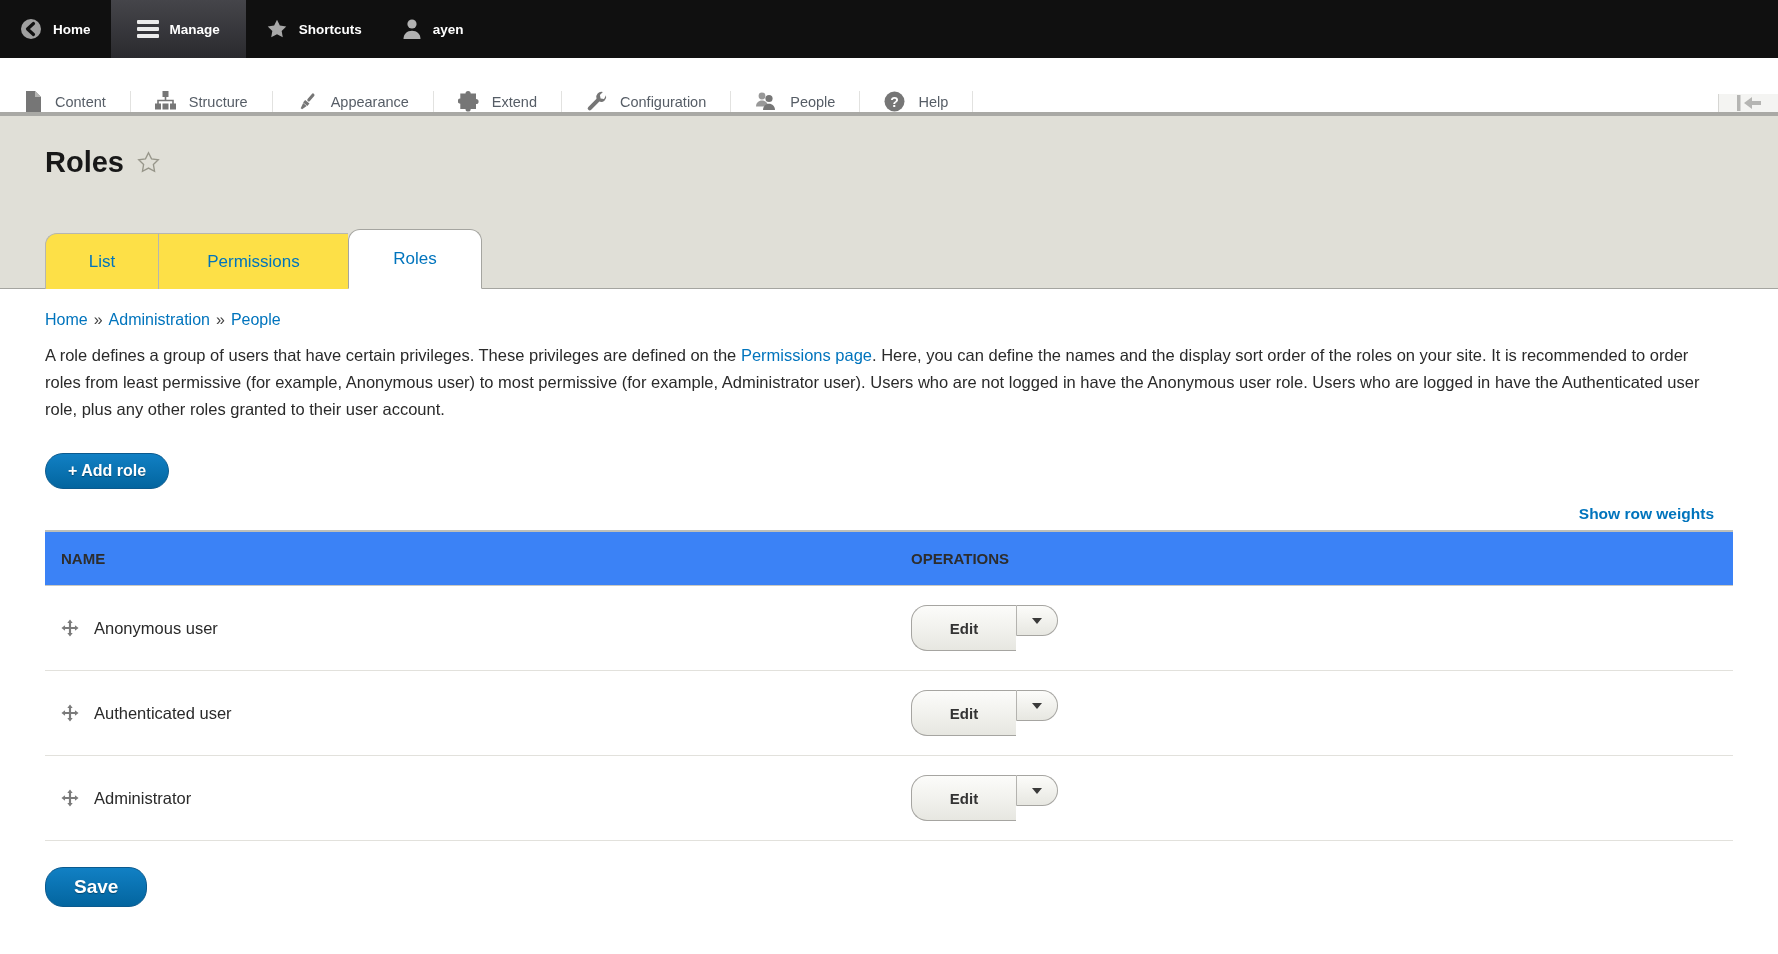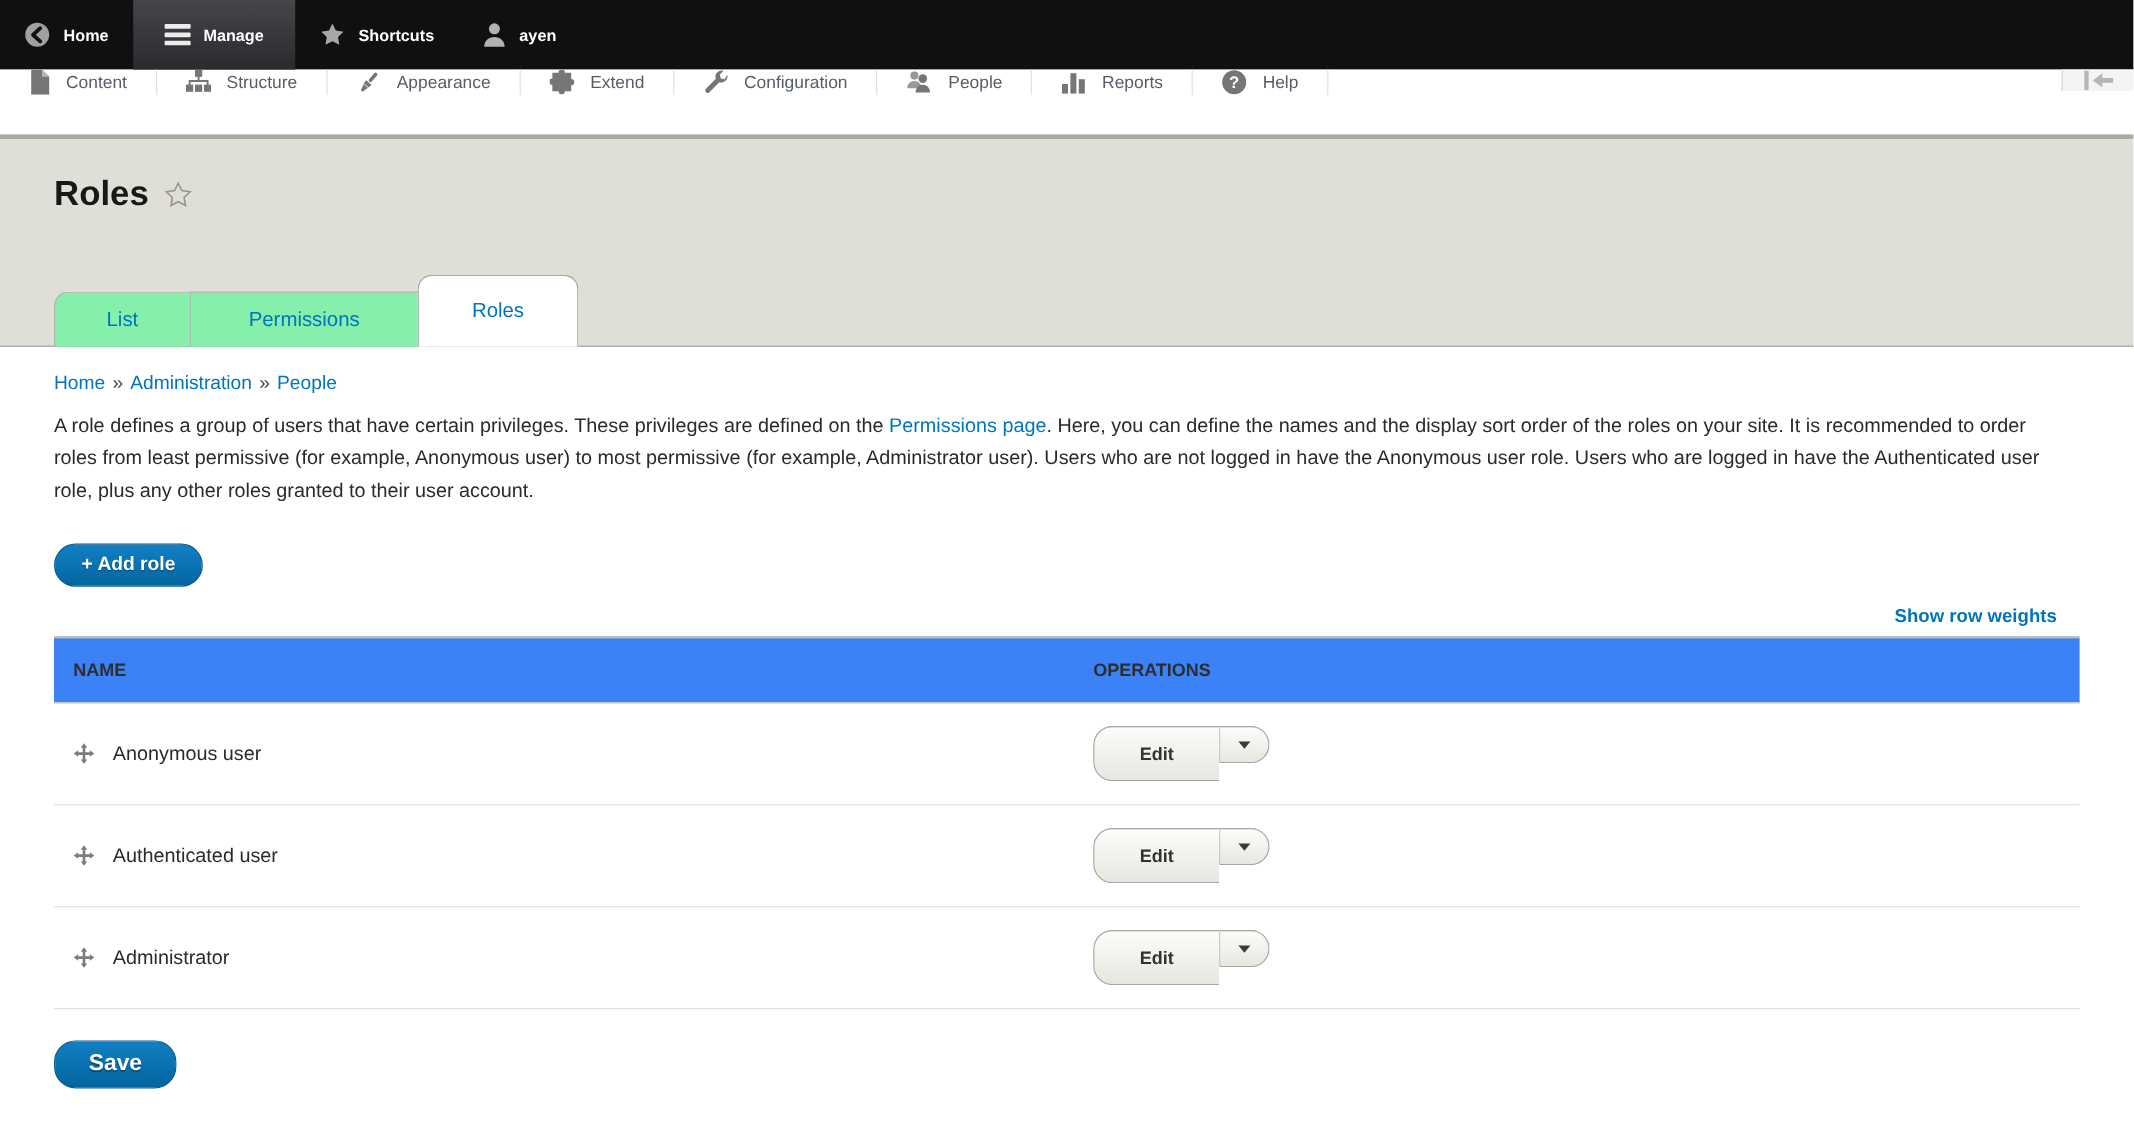--- a/index.html
+++ b/index.html
@@ -23,21 +23,21 @@
   }
   .tb-item.active {
     background: linear-gradient(#45454a, #2a2a2e);
     padding: 0 26px;
   }
 
   
   .tray {
     height: 58px; background: #ffffff;
     border-bottom: 4px solid #a9a9a5;
-    display: flex; align-items: flex-start;
+    display: flex; align-items: flex-end;
   }
   .tray-item {
     display: flex; align-items: center; gap: 13px;
     padding: 0 24px; font-size: 14.5px; color: #565d66;
     border-right: 1px solid #e2e2e0; cursor: pointer;
   }
   .tray-spacer { flex: 1; }
   .tray-collapse {
     width: 60px; background: #f4f4f2;
     border-left: 1px solid #d6d6d3;
@@ -53,23 +53,23 @@
   }
   .page-title {
     padding-top: 30px; font-size: 29px; font-weight: bold; color: #181818;
     display: flex; align-items: center; gap: 12px;
   }
   .tabs {
     position: absolute; left: 45px; bottom: -1px;
     display: flex; align-items: flex-end;
   }
   .tab {
-    height: 46px; display: flex; align-items: center; justify-content: center;
+    height: 56px; display: flex; align-items: center; justify-content: center;
     font-size: 17px; color: #0074bd; cursor: pointer;
-    background: #86efac; border: 1px solid #b6b6b0; border-bottom: none;
+    background: #fde047; border: 1px solid #b6b6b0; border-bottom: none;
   }
   .tab-list { width: 113px; border-radius: 12px 0 0 0; border-right: none; }
   .tab-permissions { width: 190px; border-right: none; }
   .tab-roles {
     width: 134px; height: 60px; background: #ffffff;
     border: 1px solid #a5a5a0; border-bottom: 1px solid #ffffff;
     border-radius: 12px 12px 0 0;
   }
 
   
@@ -234,30 +234,20 @@
   <div class="tray-item">
     <span>
       <svg width="22" height="21" viewBox="0 0 22 21" fill="#767676">
           <circle cx="7" cy="5" r="3.4" opacity="0.75"></circle>
           <path d="M1 15.5c0-3.6 2.6-6 6-6s6 2.4 6 6z" opacity="0.75"></path>
           <circle cx="14" cy="7.5" r="3.6"></circle>
           <path d="M8 19c0-3.8 2.7-6.3 6-6.3s6 2.5 6 6.3z"></path>
         </svg>
     </span>
     <span>People</span>
-  </div>
-  <div class="tray-item">
-    <span>
-      <svg width="21" height="21" viewBox="0 0 21 21" fill="#767676">
-          <rect x="1" y="12" width="5" height="8"></rect>
-          <rect x="8" y="3" width="5" height="17"></rect>
-          <rect x="15" y="8" width="5" height="12"></rect>
-        </svg>
-    </span>
-    <span>Reports</span>
   </div>
   <div class="tray-item">
     <span>
       <svg width="21" height="21" viewBox="0 0 21 21">
           <circle cx="10.5" cy="10.5" r="10" fill="#767676"></circle>
           <text x="10.5" y="15.5" text-anchor="middle" font-size="14" font-weight="bold" fill="#ffffff" font-family="Liberation Sans, sans-serif">?</text>
         </svg>
     </span>
     <span>Help</span>
   </div>

